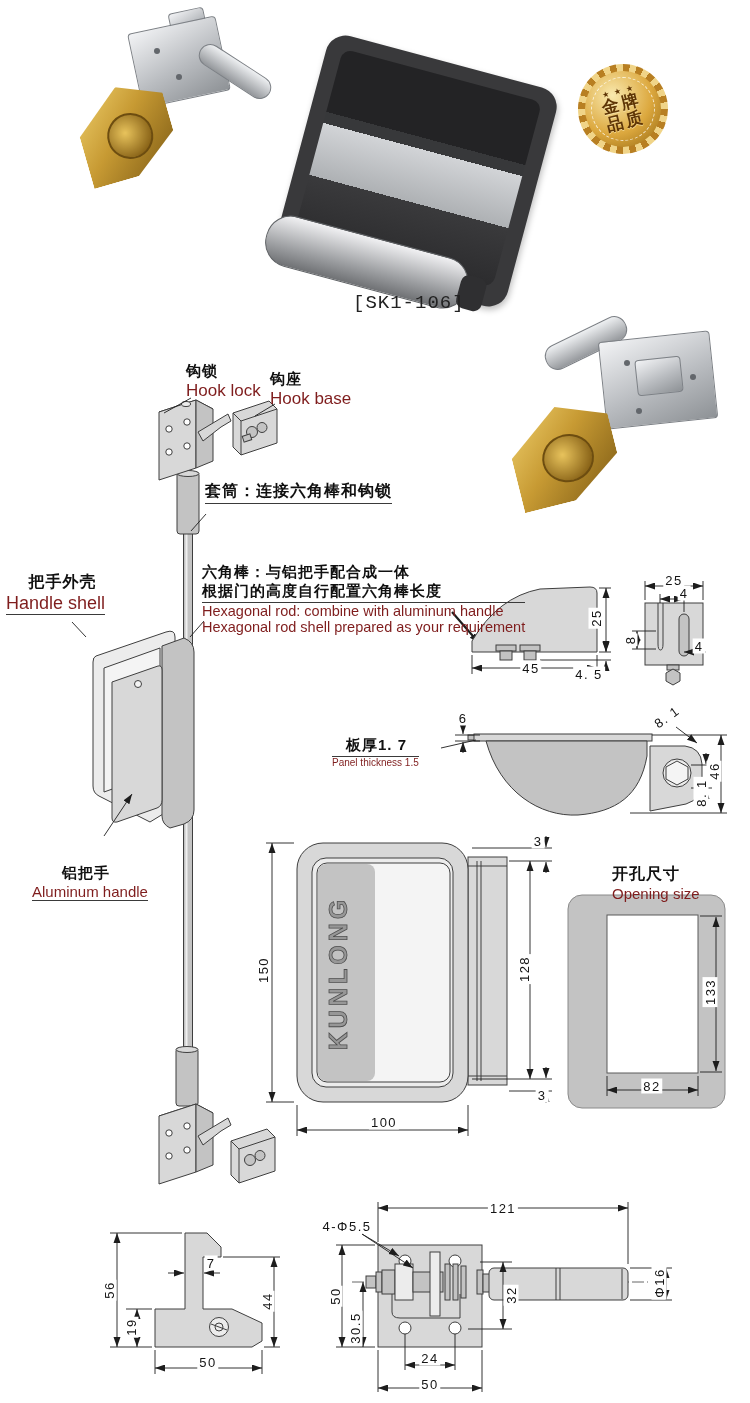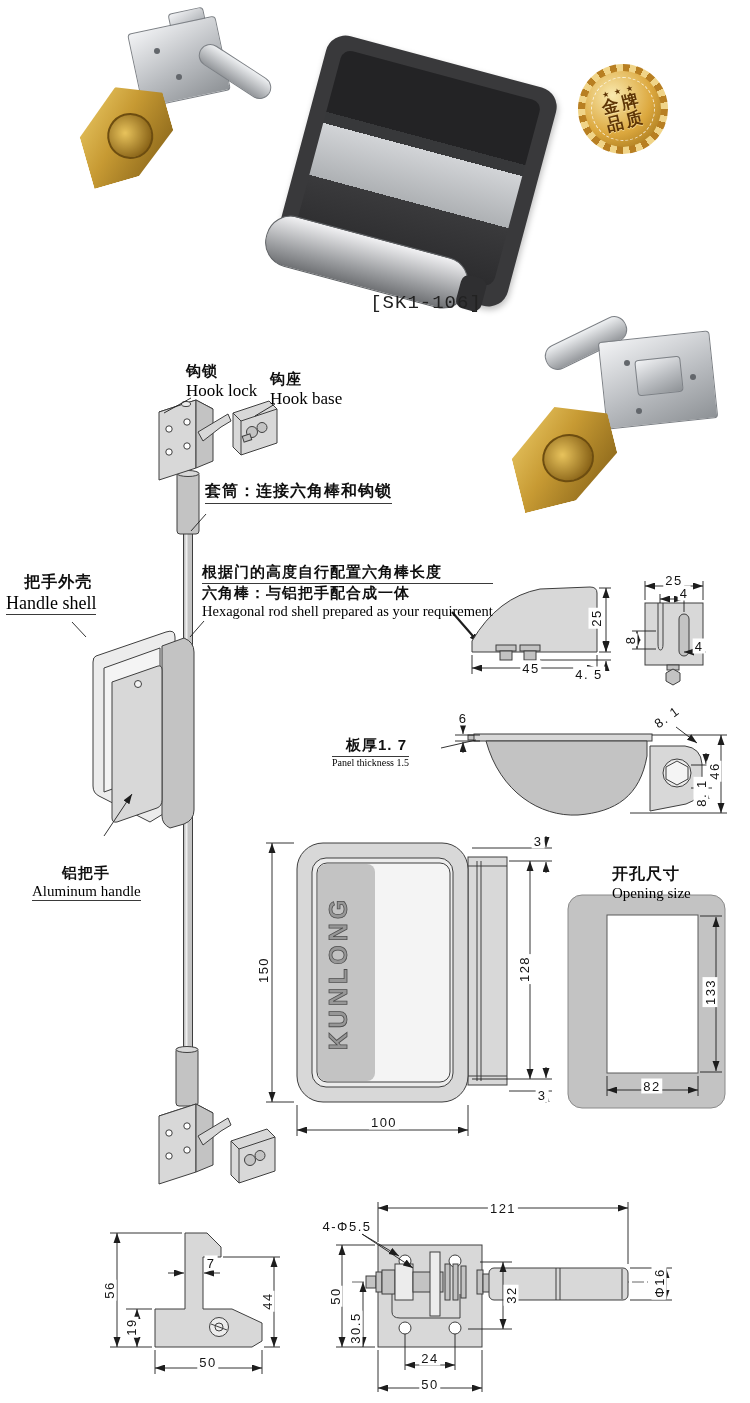--- a/index.html
+++ b/index.html
@@ -15,21 +15,21 @@
   
   .dim{position:absolute;font:13px "Liberation Sans",sans-serif;letter-spacing:1.5px;
        color:#141414;background:#fff;padding:0 2px;white-space:nowrap;
        transform:translate(-50%,-50%);}
   .dim.v{transform:translate(-50%,-50%) rotate(-90deg);}
   .dim.a{transform:translate(-50%,-50%) rotate(-36deg);}
   
   .callout{position:absolute;white-space:nowrap;}
   .cn{font-weight:bold;font-size:16px;color:#101010;letter-spacing:1px;
       font-family:"Liberation Sans",sans-serif;display:block;}
-  .en{font-size:16px;color:#000000;font-family:Liberation Serif, serif;display:block;}
+  .en{font-size:16px;color:#7f1d1d;font-family:Liberation Sans, sans-serif;display:block;}
   .ul{border-bottom:1.5px solid #3a3a3a;}
   
   .code{position:absolute;font:19px "Liberation Mono",monospace;color:#222;
         letter-spacing:1px;}
   
   .photo{position:absolute;}
   .plate{position:absolute;background:linear-gradient(160deg,#f2f3f5,#b9bcc0 55%,#8e9296);
          border:1px solid #7d8186;border-radius:4px;}
   .rod{position:absolute;background:linear-gradient(180deg,#eef0f2,#94979b);
        border:1px solid #7d8186;border-radius:12px;}
@@ -359,21 +359,21 @@
   <div class="photo" style="left:540px;top:316px;width:180px;height:118px">
     <div class="rod" style="left:2px;top:14px;width:86px;height:24px;transform:rotate(-26deg)"></div>
     <div class="plate" style="left:62px;top:20px;width:110px;height:86px;transform:rotate(-6deg)"></div>
     <div class="plate" style="left:96px;top:42px;width:44px;height:34px;transform:rotate(-6deg)"></div>
     <div class="hole" style="left:84px;top:44px"></div>
     <div class="hole" style="left:150px;top:58px"></div>
     <div class="hole" style="left:96px;top:92px"></div>
   </div>
   <div class="gold-wedge" style="left:512px;top:406px;width:104px;height:96px;transform:rotate(-14deg)"></div>
 
-  <div class="code" style="left:353px;top:292px;width:146px;text-align:center">[SK1-106]</div>
+  <div class="code" style="left:353px;top:292px;width:146px;">[SK1-106]</div>
 
   <div class="callout" style="left:186px;top:362px">
     <span class="cn" style="font-size:15px">钩锁</span>
     <span class="en" style="font-size:17px">Hook lock</span>
   </div>
 
   <div class="callout" style="left:270px;top:370px">
     <span class="cn" style="font-size:15px">钩座</span>
     <span class="en" style="font-size:17px">Hook base</span>
   </div>
@@ -381,22 +381,23 @@
   <div class="callout" style="left:205px;top:481px">
     <span class="cn ul" style="font-size:16px;padding-bottom:1px">套筒：连接六角棒和钩锁</span>
   </div>
 
   <div class="callout" style="left:6px;top:572px">
     <span class="cn" style="font-size:16px;text-align:center;padding-left:14px">把手外壳</span>
     <span class="en ul" style="font-size:18px">Handle shell</span>
   </div>
 
   <div class="callout" style="left:202px;top:563px">
+    <span class="cn" style="font-size:15px">六角棒：与铝把手配合成一体</span>
     <span class="cn ul" style="font-size:15px;padding-bottom:1px">根据门的高度自行配置六角棒长度</span>
-    <span class="cn" style="font-size:15px">六角棒：与铝把手配合成一体</span>
+    <span class="en" style="font-size:14.5px">Hexagonal rod: combine with aluminum handle</span>
     <span class="en" style="font-size:14.5px">Hexagonal rod shell  prepared as your requirement</span>
   </div>
 
   <div class="callout" style="left:32px;top:864px">
     <span class="cn" style="font-size:15px;padding-left:30px">铝把手</span>
     <span class="en ul" style="font-size:15px">Aluminum handle</span>
   </div>
 
   <div class="callout" style="left:332px;top:736px">
     <span class="cn ul" style="font-size:15px;padding-left:14px;padding-bottom:1px">板厚1. 7</span>

